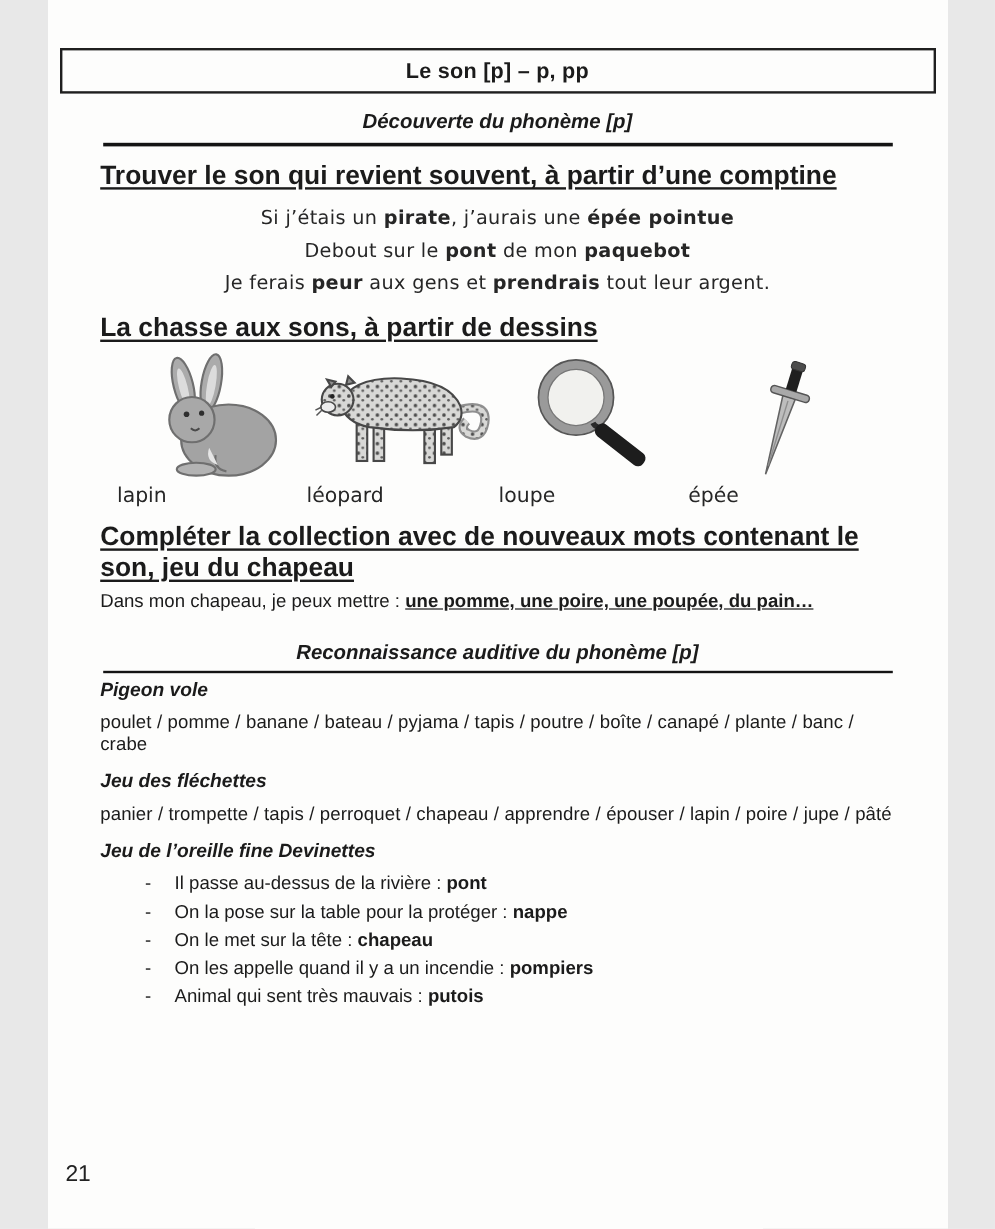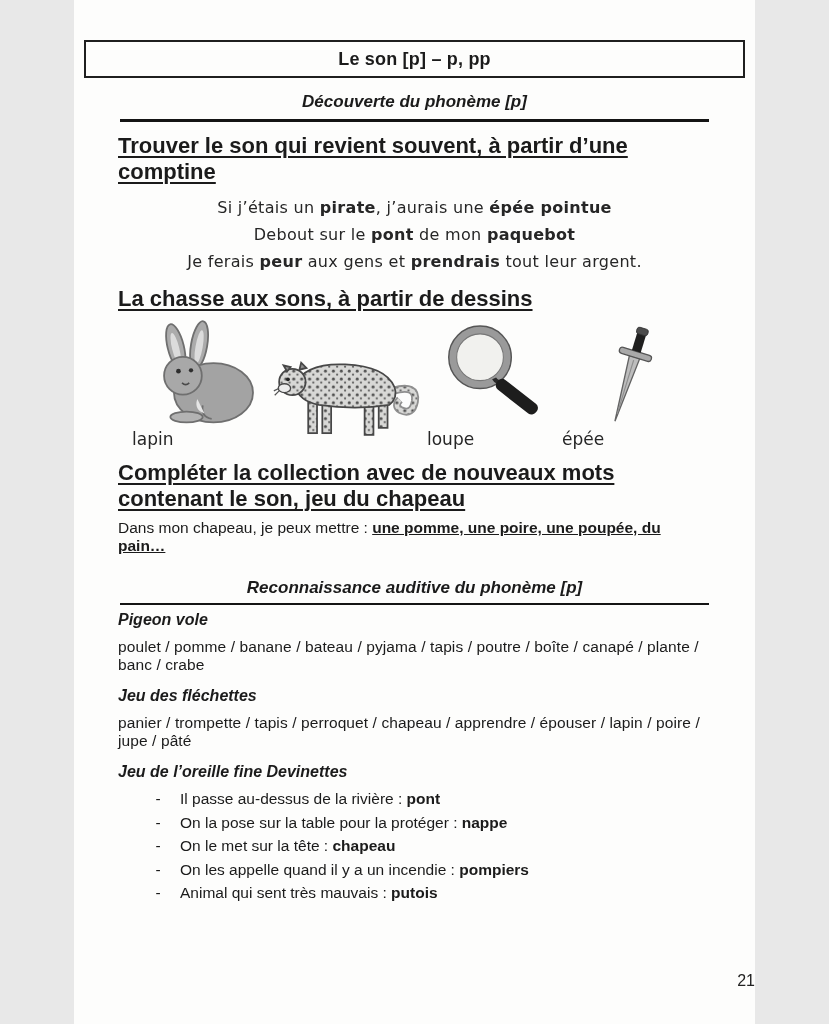--- a/index.html
+++ b/index.html
@@ -1,19 +1,19 @@
 <!DOCTYPE html>
 <html><head>
 <meta charset="utf-8">
 <style>
   * { box-sizing: border-box; margin: 0; padding: 0; }
   html, body { background: #e8e8e8; }
   .page {
     position: relative;
-    width: 681px;
+    width: 750px;
     height: 1024px;
     margin: 0 auto;
     background: #fdfdfc;
     font-family: "Liberation Sans", sans-serif;
     color: #1b1b1b;
     overflow: hidden;
   }
   .content { padding: 0 44px; }
 
   .title-box {
@@ -93,23 +93,24 @@
   .devinettes-list { margin-top: 6px; }
   .devinette-row { display: flex; font-size: 15.5px; line-height: 23.5px; }
   .devinette-dash { width: 16px; margin-left: 32px; margin-right: 14px; text-align: center; }
   .devinette-answer { font-weight: bold; }
 
   .page-number {
     position: absolute;
     bottom: 34px;
     left: 0;
     width: 100%;
-    text-align: right;
-    font-size: 16px;
+    text-align: left;
+    font-size: 19px;
     color: #222;
+    padding-left: 15px;
   }
 </style>
 </head>
 <body>
 
 <div class="page">
 
   <div class="title-box">
     <div class="title-text">Le son [p] – p, pp</div>
   </div>
@@ -173,20 +174,21 @@
               <path d="M30 46 Q42 20 88 22 Q134 24 144 48 Q148 60 138 68 Q100 74 58 68 Q36 64 30 46 Z" fill="url(#spots)"></path>
               <circle cx="28" cy="42" r="15" fill="url(#spots)"></circle>
               <path d="M22 30 l-4 -7 l8 2 Z" fill="#8f8f8f"></path>
               <path d="M36 28 l2 -8 l6 6 Z" fill="#8f8f8f"></path>
             </g>
             <ellipse cx="19" cy="49" rx="7" ry="5" fill="#ececec" stroke="#474747" stroke-width="1.5"></ellipse>
             <circle cx="23" cy="39" r="2.2" fill="#222"></circle>
             <path d="M13 49 l-6 3 M13 52 l-5 5" stroke="#555" stroke-width="1.4"></path>
           </svg>
         </div>
+        <div class="fig-label">léopard</div>
       </div>
 
       <div class="figure">
         <div class="art">
           <svg width="116" height="104" viewBox="0 0 130 118">
             <circle cx="48" cy="40" r="31" fill="#f1f1ee" stroke="#9a9a9a" stroke-width="9"></circle>
             <circle cx="48" cy="40" r="35.5" fill="none" stroke="#555" stroke-width="1.6"></circle>
             <circle cx="48" cy="40" r="26.5" fill="none" stroke="#777" stroke-width="1.2"></circle>
             <path d="M64 64 a14 8 0 0 0 14 6" stroke="#2a2a2a" stroke-width="5" fill="none"></path>
             <rect x="72" y="62" width="56" height="14" rx="6" fill="#1d1d1d" transform="rotate(38 72 62)"></rect>

